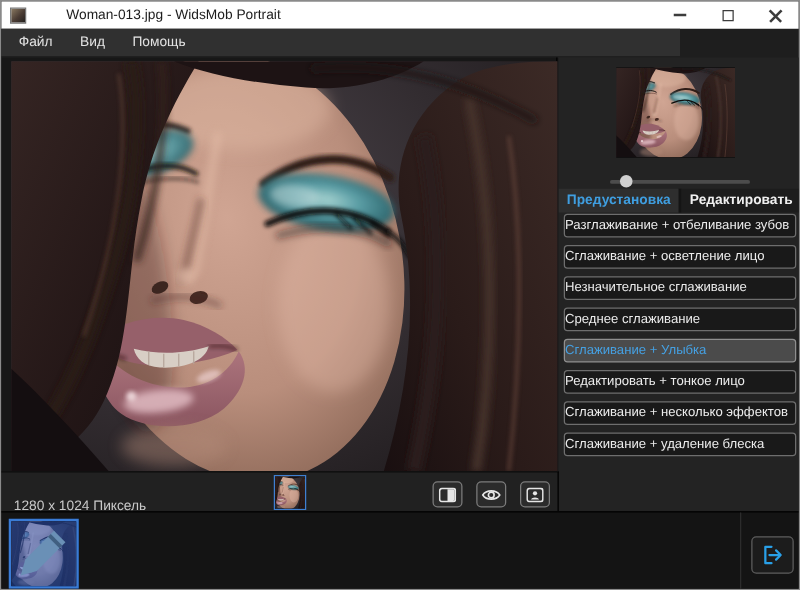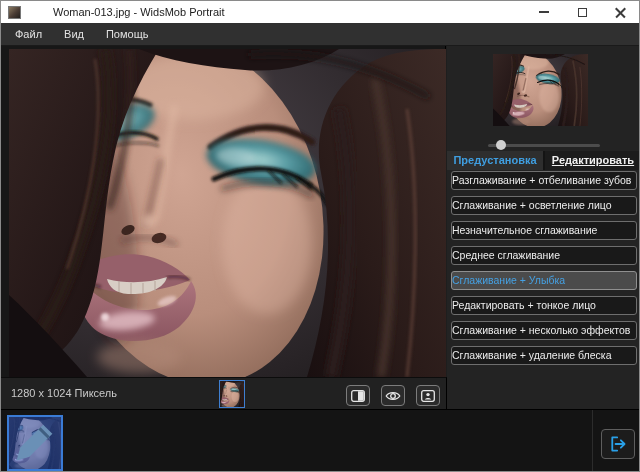--- a/index.html
+++ b/index.html
@@ -24,21 +24,21 @@
   .glyph-min { width:10px; height:2px; background:#3c3c3c; }
   .glyph-max { width:9px; height:9px; border:1px solid #3c3c3c; }
   .glyph-close { position:relative; width:11px; height:11px; }
   .glyph-close::before,.glyph-close::after {
     content:""; position:absolute; left:-1px; top:5px; width:13px; height:1.5px; background:#3c3c3c;
   }
   .glyph-close::before { transform:rotate(45deg); }
   .glyph-close::after  { transform:rotate(-45deg); }
   
   .menubar {
-    position:absolute; left:0; top:22px; width:638px; height:23px;
+    position:absolute; left:0; top:22px; width:543px; height:23px;
     background:#303030; border-bottom:1px solid #1a1a1a;
     display:flex; align-items:center;
   }
   .menu-item { color:#e2e2e2; font-size:11px; line-height:22px; padding:0 8px; margin-left:6px; }
   
   .canvas {
     position:absolute; left:0; top:45px; width:445px; height:331px;
     background:#171717; border-right:1px solid #000;
   }
   .photo { position:absolute; left:8px; top:3px; width:437px; height:328px; background:#241f21; }
@@ -47,36 +47,36 @@
   .right-panel { position:absolute; left:446px; top:45px; width:194px; height:363px; background:#232323; }
   .preview { position:absolute; left:46px; top:8px; width:95px; height:72px; background:#000; overflow:hidden; }
   .zoom-slider { position:absolute; left:41px; top:93px; width:112px; height:12px; }
   .zoom-track { position:absolute; left:0; top:5px; width:112px; height:3px; background:#4c4c4c; border-radius:2px; }
   .zoom-handle { position:absolute; top:1px; width:10px; height:10px; margin-left:-5px; border-radius:50%; background:#cfcfcf; }
   .tabs { position:absolute; left:0; top:105px; width:194px; height:19px; display:flex;align-items:center; }
   .tab {
     flex:1; text-align:center; font-size:11px; font-weight:bold; line-height:19px;
     background:#1c1c1c; color:#f0f0f0;
   }
-  .tab + .tab { border-left:2px solid #141414;text-decoration:underline; }
+  .tab + .tab { border-left:2px solid #141414; }
   .tab.active { background:#2e2e2e; color:#3f9ee0; }
   .presets { position:absolute; left:4px; top:125px; width:186px; }
   .preset {
     height:19px; line-height:17px; margin-bottom:6px; 
     font-size:10.5px; color:#ececec; background:#191919;
     border:1px solid #6e6e6e; border-radius:3px;
     white-space:nowrap; overflow:hidden;
   }
   .preset.selected { background:#4b4b4b; border-color:#8f8f8f; color:#45a0e2; }
   
   .status-bar {
     position:absolute; left:0; top:376px; width:446px; height:32px;
     background:#212121; border-top:1px solid #0c0c0c; border-right:1px solid #000;
   }
-  .dim-text { position:absolute; left:10px; top:0; line-height:31px; font-size:11px; color:#c9c9c9; }
+  .dim-text { position:absolute; left:10px; top:12px; line-height:31px; font-size:11px; color:#c9c9c9; }
   .status-thumb {
     position:absolute; left:218px; top:2px; width:26px; height:28px;
     border:1px solid #3f7fd0; background:#10131c; overflow:hidden;
   }
   .status-btn {
     position:absolute; top:7px; width:24px; height:21px;
     background:#2b2b2b; border:1px solid #7c7c7c; border-radius:4px;
     display:flex; align-items:center; justify-content:center;
   }
   

